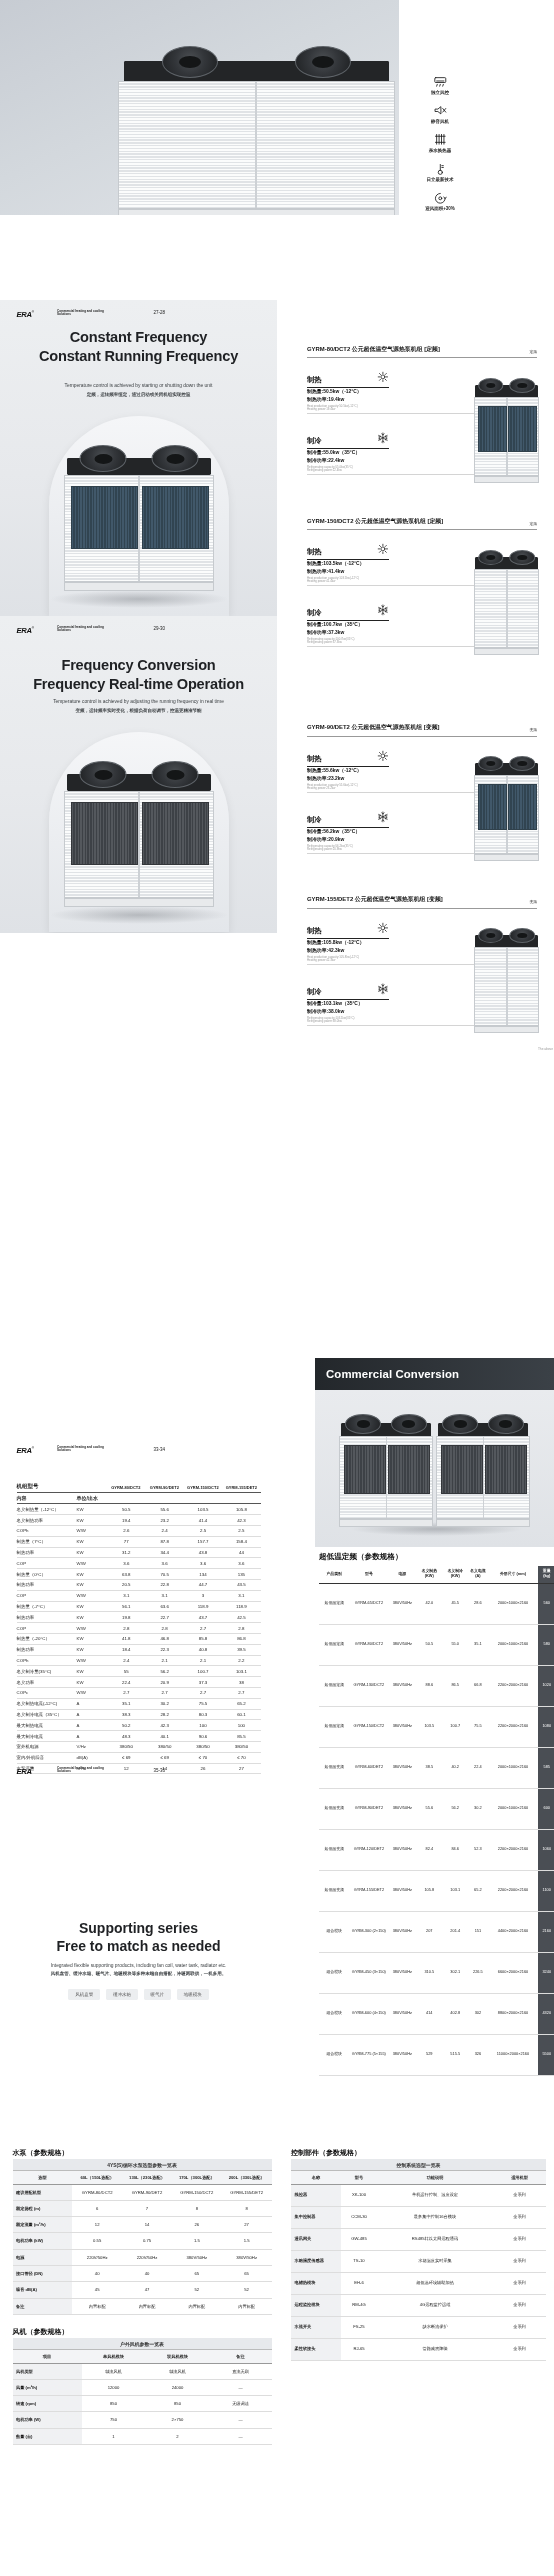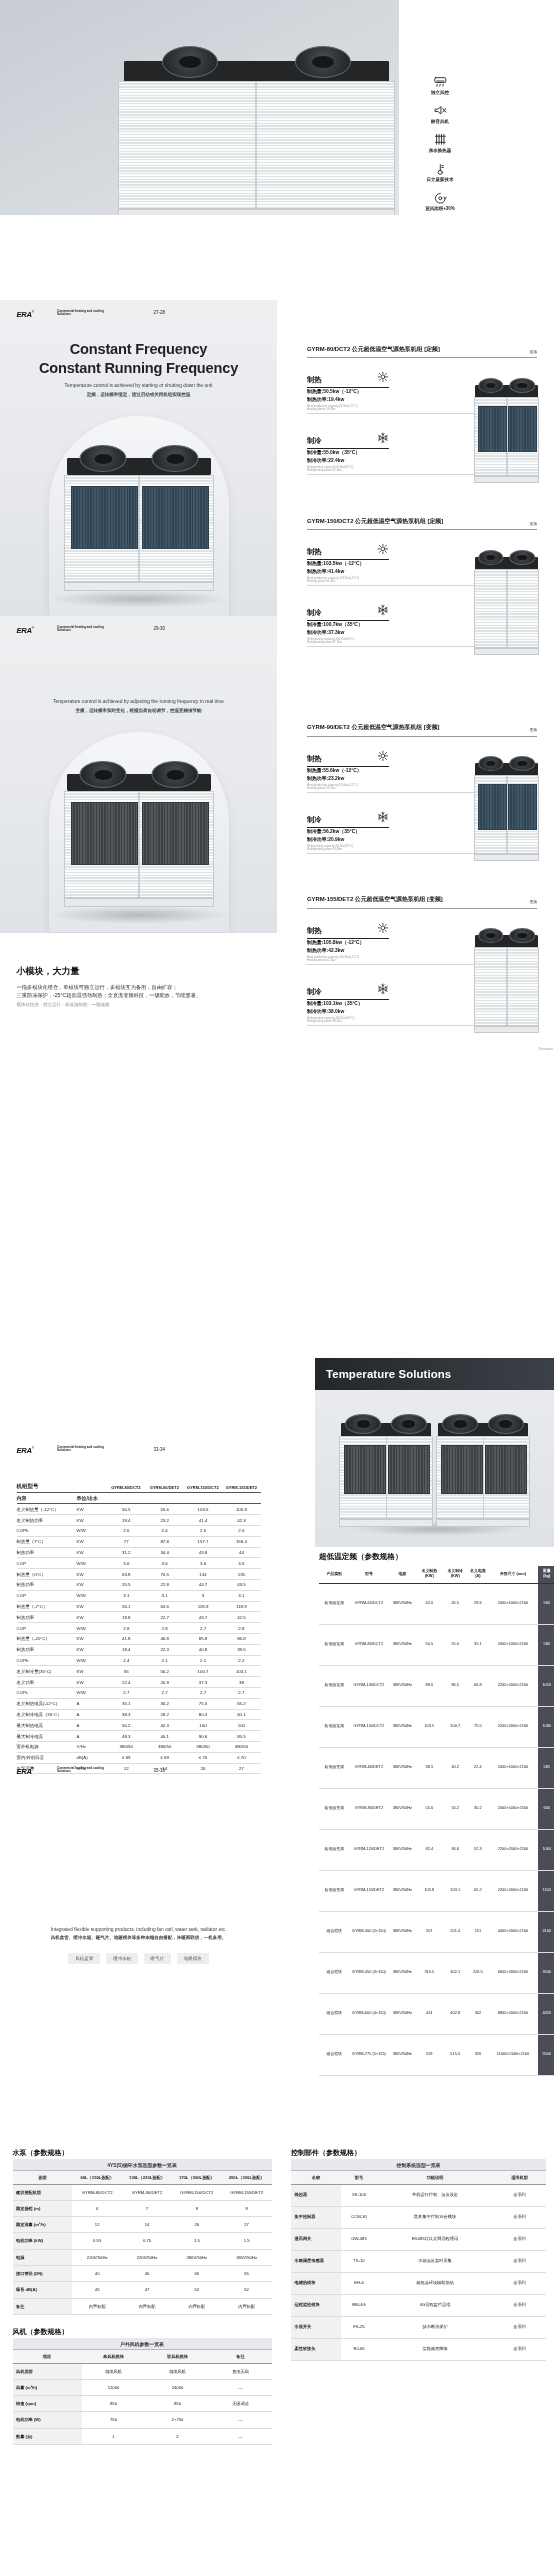--- a/index.html
+++ b/index.html
@@ -170,21 +170,21 @@
       </div>
     </div>
 
 
   <div class="abs hero" style="left:0;top:300px;width:277px;height:316px;">
     <div class="hdr abs" style="left:16.6px;top:9.7px;width:250px;">
       <div class="brand"><span>ERA</span><sup>®</sup></div>
       <div class="hdr-cap" style="margin-left:23.6px;"><span>Commercial heating and cooling</span><br><span>Solutions</span></div>
       <div class="hdr-page abs" style="left:137px;top:0.7px;">27-28</div>
     </div>
-    <div class="hero-title abs" style="top:40px;">
+    <div class="hero-title abs" style="top:28px;">
       <span>Constant Frequency</span><br><span>Constant Running Frequency</span>
     </div>
     <div class="hero-sub abs" style="top:83px;">Temperature control is achieved by starting or shutting down the unit</div>
     <div class="hero-subzh abs" style="top:92px;">定频，运转频率恒定，通过启动或关闭机组实现控温</div>
     <div class="arch abs" style="left:49px;top:116px;width:180px;height:200px;"></div>
     <div class="floor-shadow abs" style="left:49px;top:290px;width:180px;height:18px;"></div>
     <div id="ch-hero1" class="ch" style="left: 64px; top: 158px; width: 150px; height: 133px;">
         <div class="ch-deck" style="height: 17.3px;">
           <div class="fan" style="width: 45px; height: 25px; left: 25%; top: -12.6px; transform: translateX(-50%);"></div>
           <div class="fan" style="width: 45px; height: 25px; left: 75%; top: -12.6px; transform: translateX(-50%);"></div>
@@ -196,20 +196,23 @@
         </div>
         <div class="ch-base" style="height: 9px;"></div>
       </div>
   </div>
 
   <div class="abs hero" style="left:0;top:616px;width:277px;height:317px;">
     <div class="hdr abs" style="left:16.6px;top:9.7px;width:250px;">
       <div class="brand"><span>ERA</span><sup>®</sup></div>
       <div class="hdr-cap" style="margin-left:23.6px;"><span>Commercial heating and cooling</span><br><span>Solutions</span></div>
       <div class="hdr-page abs" style="left:137px;top:0.7px;">29-30</div>
+    </div>
+    <div class="hero-title abs" style="top:40px;">
+      <span>Frequency Conversion</span><br><span>Frequency Real-time Operation</span>
     </div>
     <div class="hero-sub abs" style="top:83px;">Temperature control is achieved by adjusting the running frequency in real time</div>
     <div class="hero-subzh abs" style="top:92px;">变频，运转频率实时变化，根据负荷自动调节，控温更精准节能</div>
     <div class="arch abs" style="left:49px;top:116px;width:180px;height:200px;"></div>
     <div class="floor-shadow abs" style="left:49px;top:290px;width:180px;height:18px;"></div>
     <div id="ch-hero2" class="ch" style="left: 64px; top: 158px; width: 150px; height: 133px;">
         <div class="ch-deck" style="height: 17.3px;">
           <div class="fan" style="width: 45px; height: 25px; left: 25%; top: -12.6px; transform: translateX(-50%);"></div>
           <div class="fan" style="width: 45px; height: 25px; left: 75%; top: -12.6px; transform: translateX(-50%);"></div>
         </div>
@@ -434,34 +437,24 @@
           <div class="ch-split" style="left: 49.5%;"></div>
         </div>
         <div class="ch-base" style="height: 7px;"></div>
       </div>
     </div>
 
   <div class="abs" style="left:378px;top:1047px;width:159px;">
     <div class="note" id="note-lines">The above parameters are measured under national standard working conditions.<br>(-12°C / 35°C) refers to the outdoor ambient temperature.<br>Data may vary with actual operating conditions.<br>In case of any difference, the product nameplate shall prevail.</div>
   </div>
 
-  <div class="abs" style="left:16.6px;top:965px;width:257px;">
-    <div class="mod-title">小模块，大力量</div>
-    <div style="height:4.9px"></div>
-    <div id="mod-lines">
-        <div class="mod-line">一拖多模块化组合，单模块可独立运行，多模块互为备用，自由扩容；</div>
-        <div class="mod-line">三重防冻保护，-25°C超低温强劲制热；全直流变频科技，一级能效，节能显著。</div>
-      </div>
-    <div style="height:3.5px"></div>
-    <div class="mod-chips">模块化组合 · 独立运行 · 超低温制热 · 一级能效</div>
-  </div>
 
 
   <div class="abs band" style="left:315px;top:1358px;width:239px;height:32px;">
-    <div class="band-text">Temperature Solutions</div>
+    <div class="band-text">Commercial Conversion</div>
   </div>
   <div class="abs c-photo" style="left:315px;top:1390px;width:239px;height:157px;">
     <div class="floor-shadow abs" style="left:35px;top:132px;width:173px;height:14px;"></div>
     <div id="ch-com1" class="ch" style="left: 24px; top: 33px; width: 94px; height: 104px;">
         <div class="ch-deck" style="height: 14px;">
           <div class="fan" style="width: 34px; height: 18.5px; left: 25%; top: -9.4px; transform: translateX(-50%);"></div>
           <div class="fan" style="width: 34px; height: 18.5px; left: 75%; top: -9.4px; transform: translateX(-50%);"></div>
         </div>
         <div class="ch-body" style="top: 13px; bottom: 7.6px;">
           <div class="ch-split" style="left: 49.5%;"></div>
@@ -840,20 +833,23 @@
         <div class="st-cell st-dark" style="width: 16.6px;">5500</div>
       </div>
     </div>
 
   <div class="hdr abs" style="left:16.6px;top:1767px;width:250px;">
     <div class="brand"><span>ERA</span><sup>®</sup></div>
     <div class="hdr-cap" style="margin-left:23.6px;"><span>Commercial heating and cooling</span><br><span>Solutions</span></div>
     <div class="hdr-page abs" style="left:137px;top:0.7px;">35-36</div>
   </div>
   <div class="abs" style="left:0;top:1919px;width:277px;">
+    <div class="sup-title">
+      <span>Supporting series</span><br><span>Free to match as needed</span>
+    </div>
     <div style="height:8.3px"></div>
     <div class="sup-body">Integrated flexible supporting products, including fan coil, water tank, radiator etc.</div>
     <div style="height:2.8px"></div>
     <div class="sup-bodyzh">风机盘管、缓冲水箱、暖气片、地暖模块等多种末端自由搭配，冷暖两联供，一机多用。</div>
     <div style="height:9.7px"></div>
     <div id="sup-chips" style="text-align:center;"><span class="chip">风机盘管</span><span class="chip">缓冲水箱</span><span class="chip">暖气片</span><span class="chip">地暖模块</span></div>
   </div>
 
   <div class="abs bt-title" style="left:12.5px;top:2148px;">水泵（参数规格）</div>
   <div class="abs bt-band" style="left:12.5px;top:2159px;width:259px;height:11px;">4YS(S)循环水泵选型参数一览表</div>

